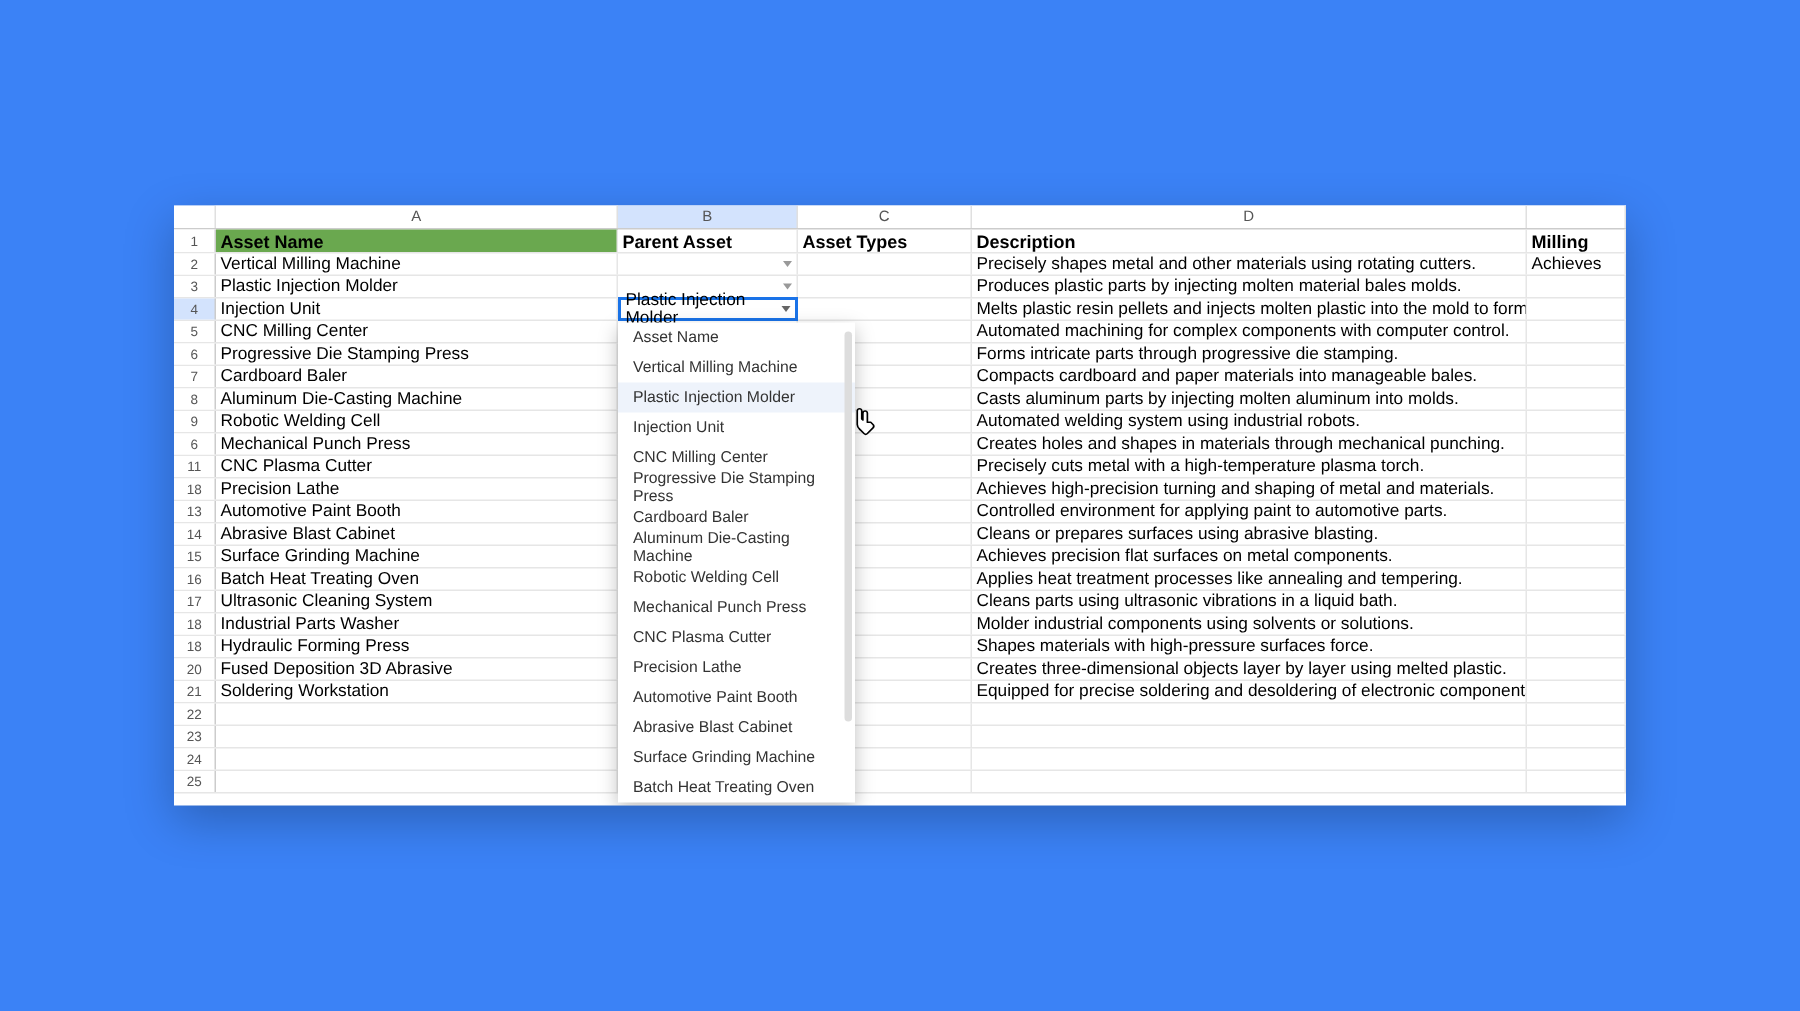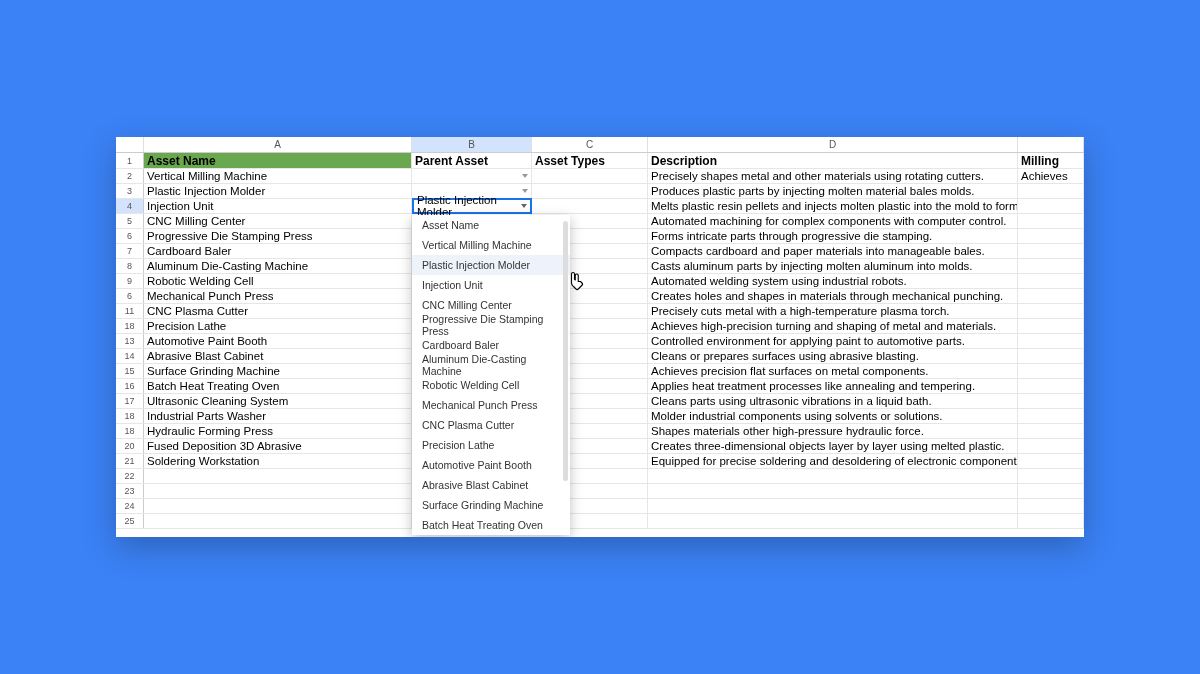--- a/index.html
+++ b/index.html
@@ -491,21 +491,21 @@
           <div class="cell colA">
             <span>Hydraulic Forming Press</span>
           </div>
           <div class="cell colB">
             <span></span>
           </div>
           <div class="cell colC">
             <span></span>
           </div>
           <div class="cell colD">
-            <span>Shapes materials other high-pressure hydraulic force.</span>
+            <span>Shapes materials with high-pressure surfaces force.</span>
           </div>
           <div class="cell colE">
             <span></span>
           </div>
         </div>
         <div class="row">
           <div class="row-num">20</div>
           <div class="cell colA">
             <span>Fused Deposition 3D Abrasive</span>
           </div>

